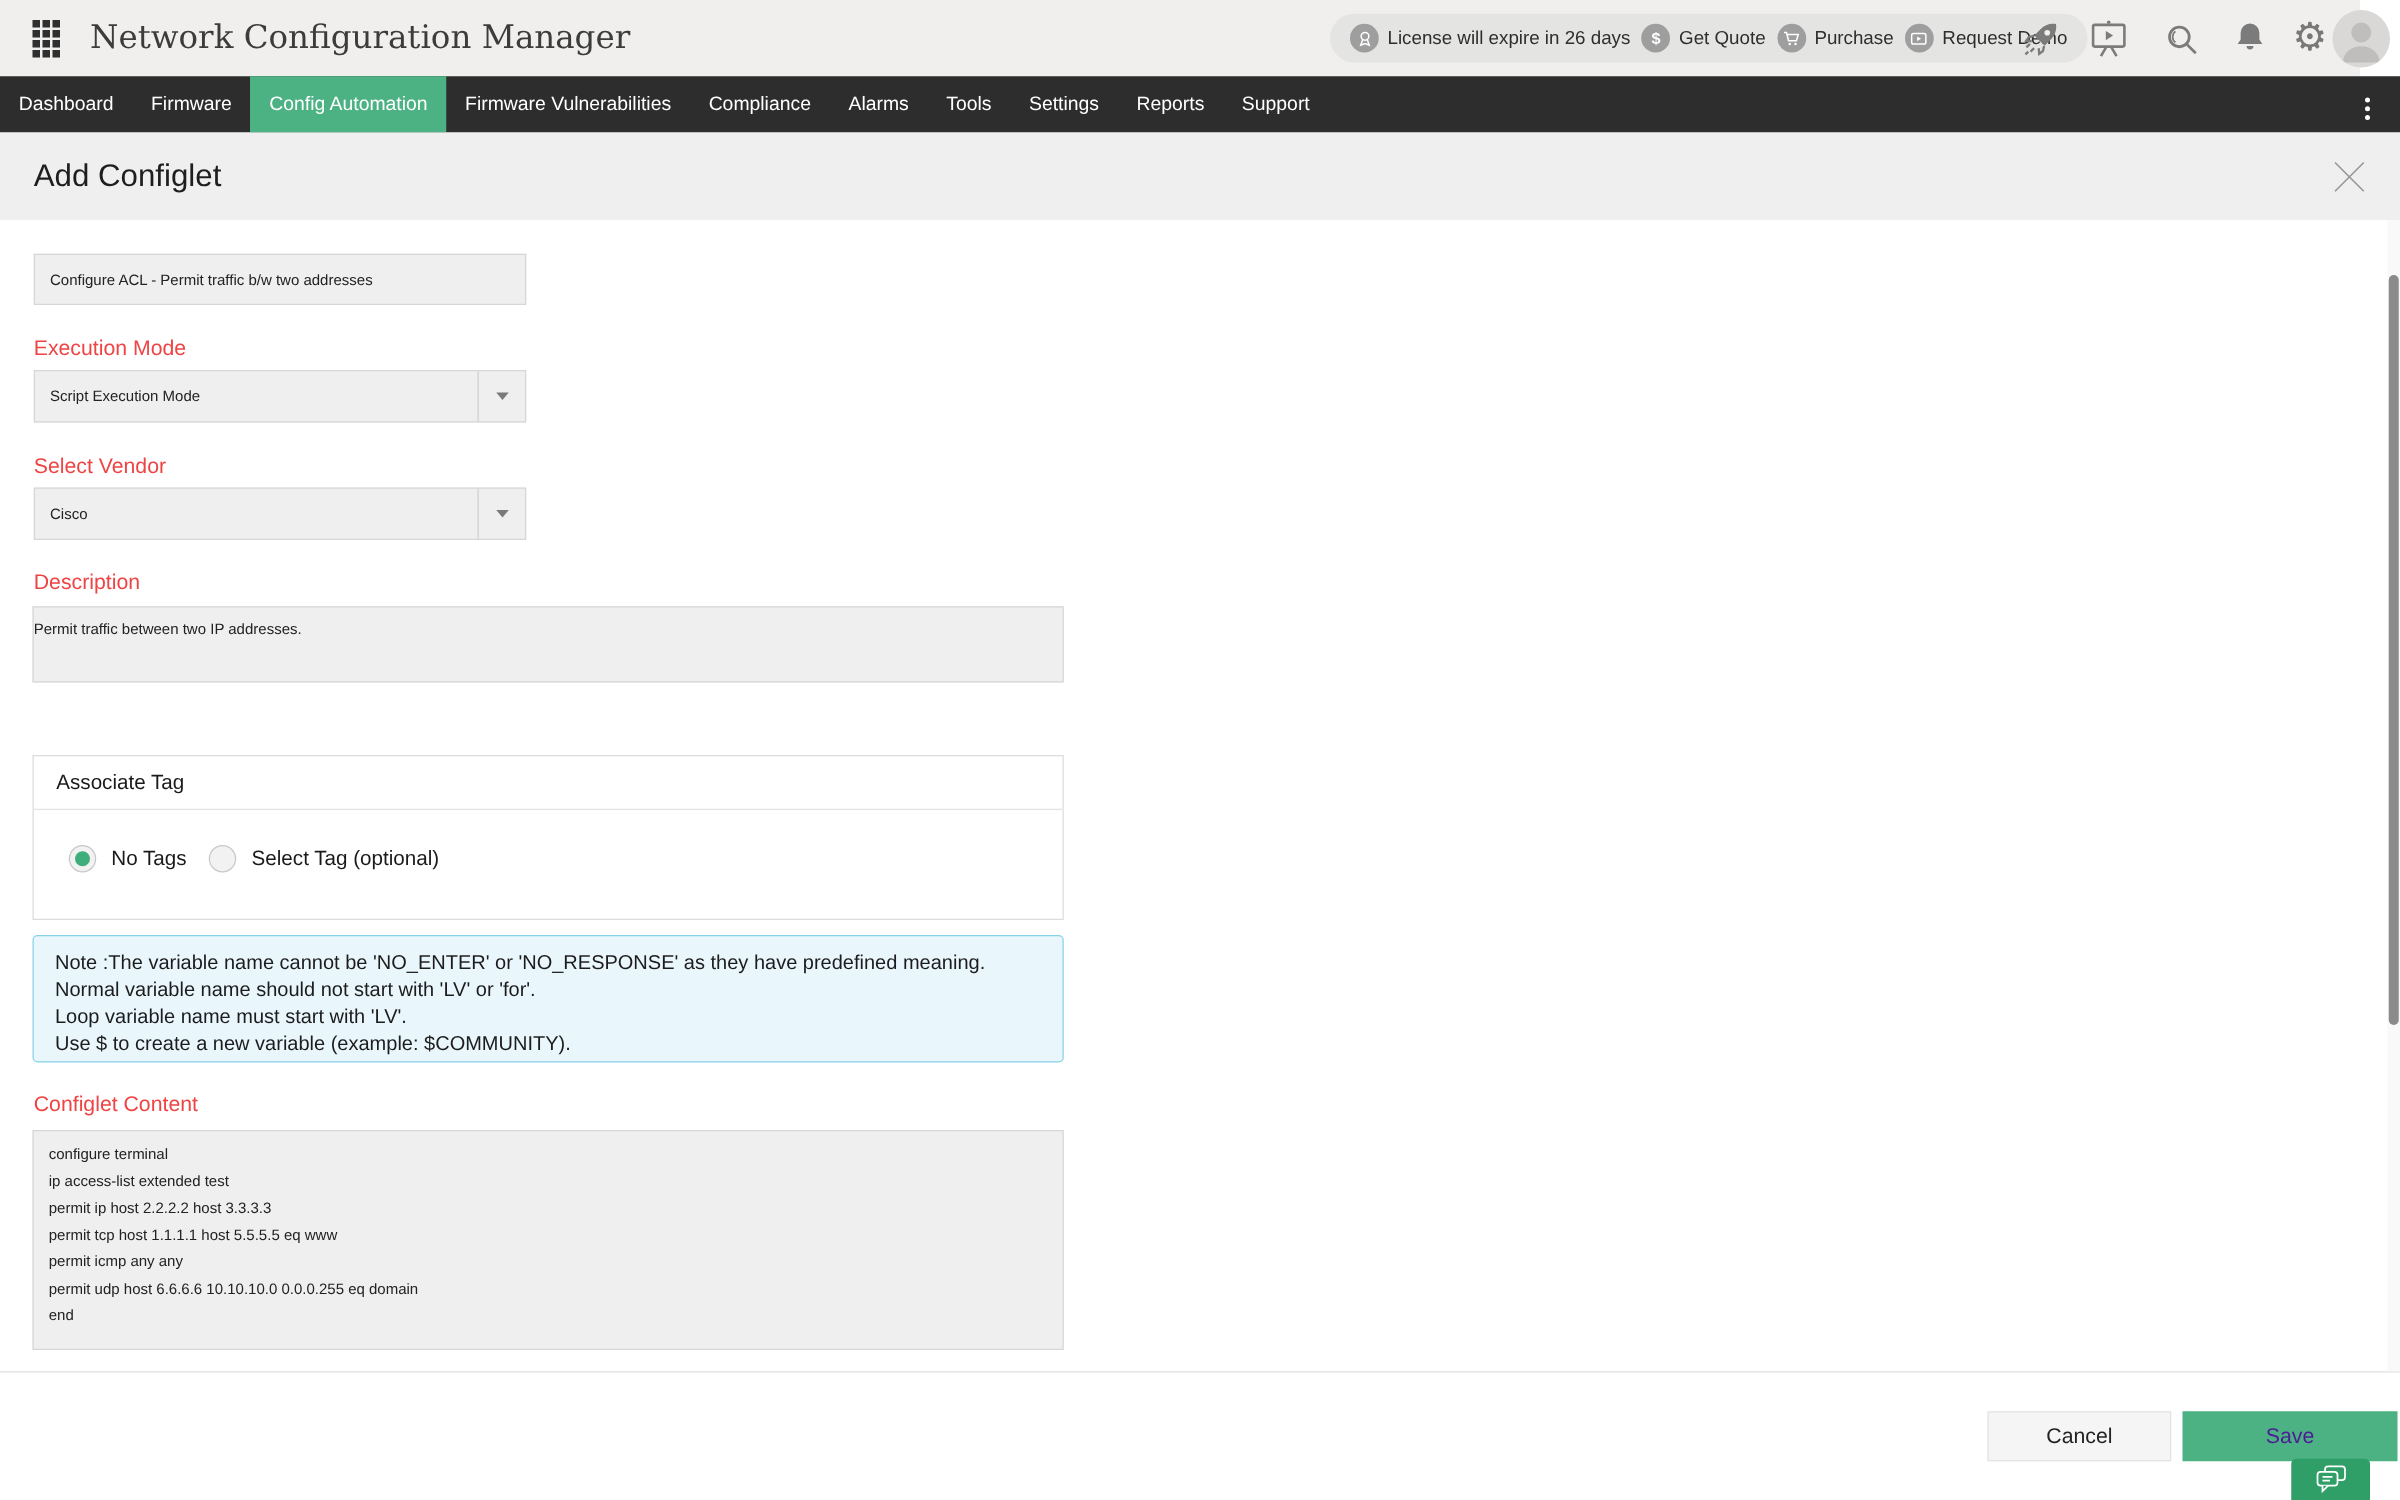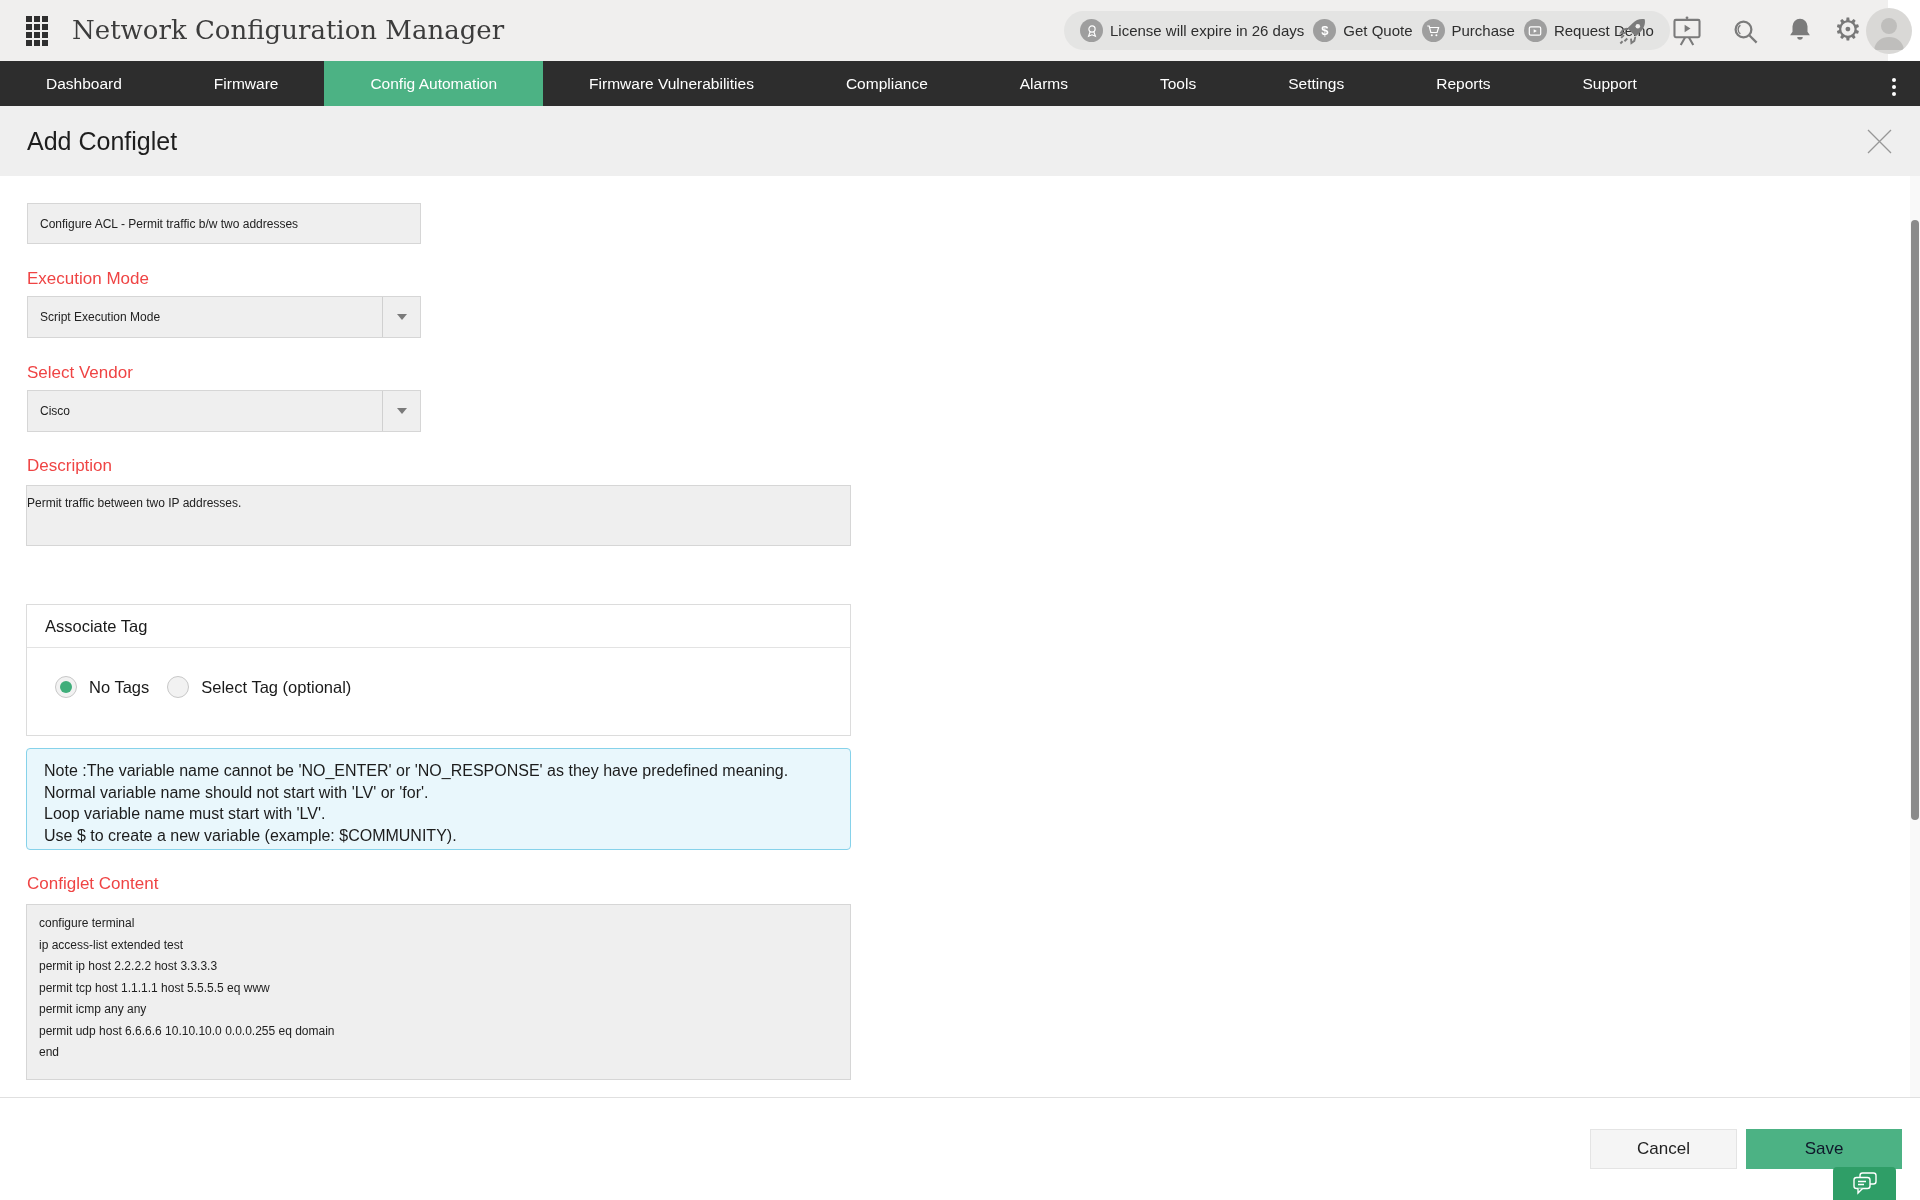--- a/index.html
+++ b/index.html
@@ -24,21 +24,21 @@
     display:flex; align-items:center; justify-content:center; font-size:13px; font-weight:bold; }
   .bicon svg { display:block; }
 
   .hicon { position:absolute; cursor:pointer; }
   .gear-glyph { font-size:31px; color:#787878; line-height:1; }
   .avatar { position:absolute; left:1866px; top:8px; width:46px; height:46px; border-radius:50%;
     background:#d9d8d6; overflow:hidden; cursor:pointer; }
 
   
   .nav { position:absolute; left:0; top:61px; width:1920px; height:45px; background:#2d2d2d; display:flex; }
-  .tab { color:#fff; font-size:15.5px; line-height:45px; padding:0 46px; white-space:nowrap; cursor:pointer; }
+  .tab { color:#fff; font-size:15.5px; line-height:45px; padding:0 15px; white-space:nowrap; cursor:pointer; }
   .tab.active { background:#4cb284; }
   .kebab { position:absolute; right:16px; top:7px; padding:7px 8px; cursor:pointer; }
   .kebab span { display:block; width:4px; height:4px; border-radius:50%; background:#fff; margin:3px 0; }
 
   
   .page-head { position:absolute; left:0; top:106px; width:1920px; height:70px; background:#efefef; }
   .page-title { position:absolute; left:27px; top:0; line-height:70px; font-size:25px; color:#1e1e1e; }
   .close-x { position:absolute; right:27px; top:22px; width:27px; height:27px; cursor:pointer; }
 
   
@@ -73,21 +73,21 @@
     padding:11px 14px 0 17px; font-size:16px; line-height:21.5px; color:#1c1c1c; }
 
   .content-box { position:absolute; left:26px; top:904px; width:825px; height:176px;
     padding:8px 12px; line-height:21.5px; overflow:hidden; }
 
   
   .footer-divider { position:absolute; left:0; top:1097px; width:1920px; height:1px; background:#e0e0e0; }
   .btn { position:absolute; top:1129px; height:40px; display:flex; align-items:center; justify-content:center;
     font-size:17px; cursor:pointer; }
   .btn-cancel { left:1590px; width:147px; background:#f5f5f5; border:1px solid #e4e4e4; color:#222; }
-  .btn-save { left:1746px; width:156px; background:#4cb284; color:#0f172a; border:none; }
+  .btn-save { left:1746px; width:172px; background:#4cb284; color:#4c1d95; border:none; }
 
   .chat-widget { position:absolute; left:1833px; top:1167px; width:63px; height:33px;
     background:#2f9e67; border-radius:4px 4px 0 0; display:flex; align-items:flex-start;
     justify-content:center; padding-top:4px; cursor:pointer; }
 
   
   .scroll-track { position:absolute; left:1910px; top:176px; width:10px; height:921px; background:#f9f9f9; }
   .scroll-thumb { position:absolute; left:1px; top:44px; width:8px; height:600px; background:#8b8b8b; border-radius:4px; cursor:pointer; }
 </style>
 </head>

